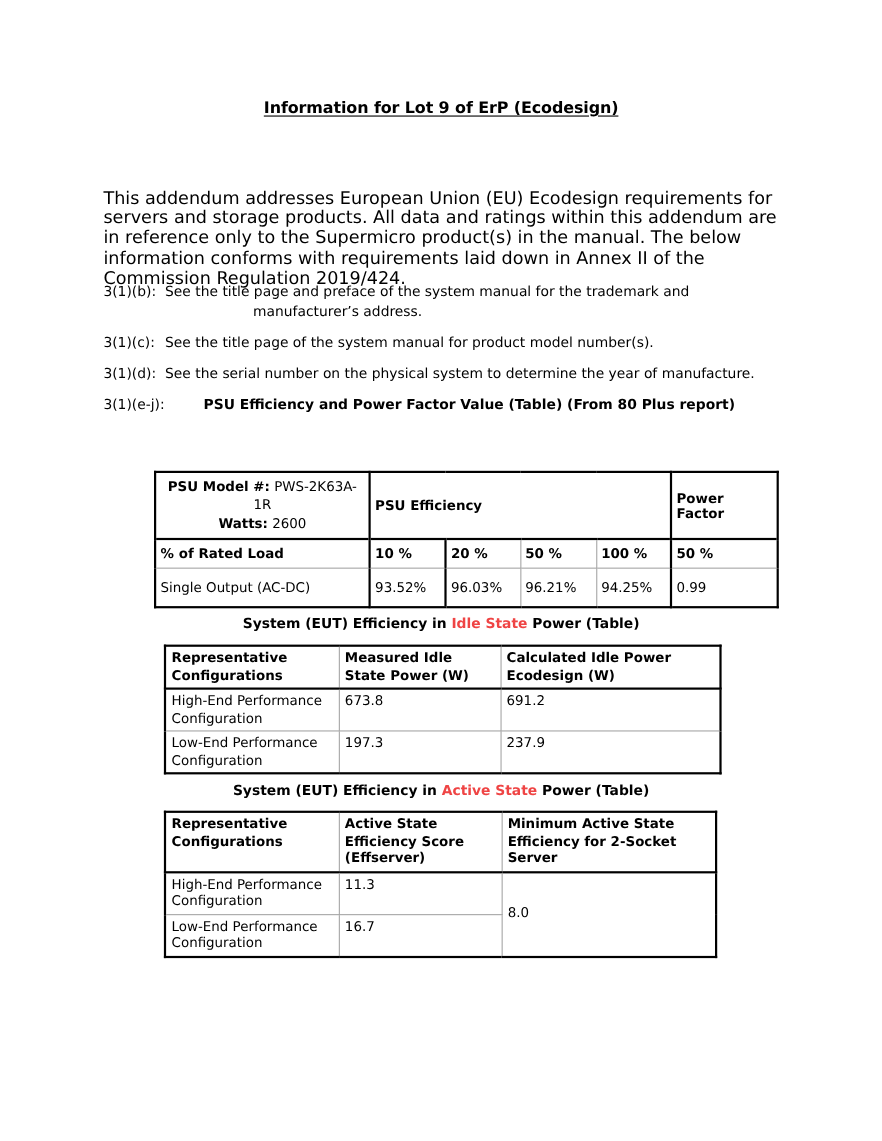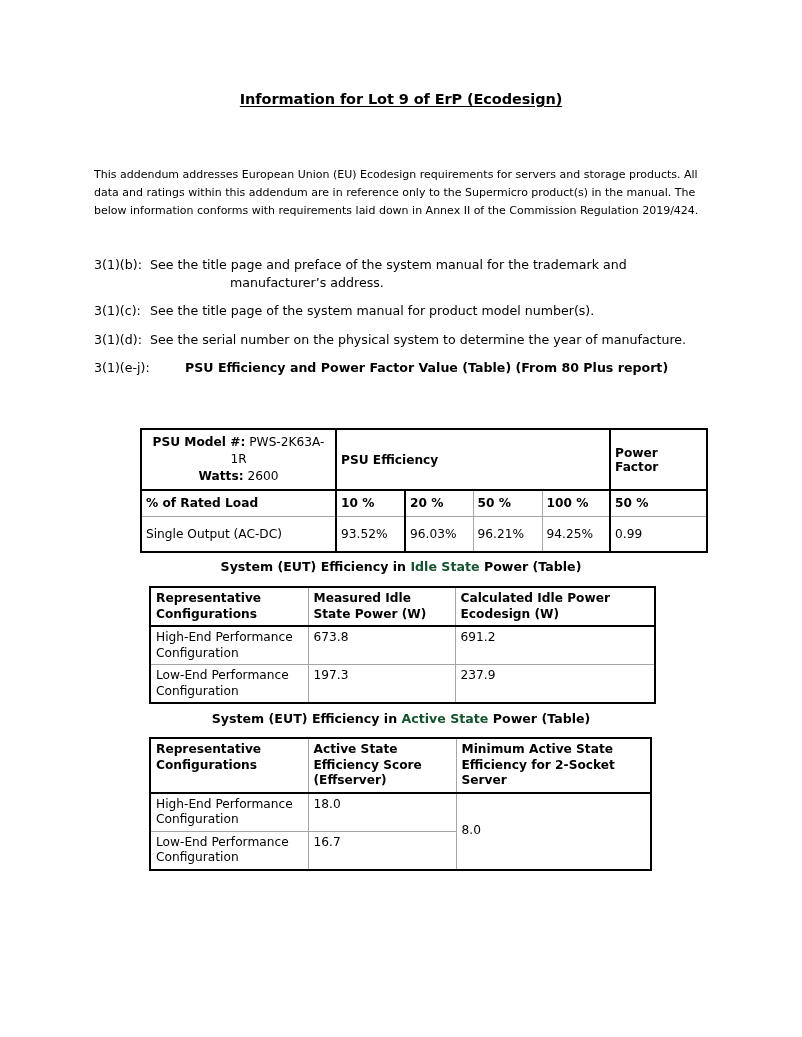--- a/index.html
+++ b/index.html
@@ -39,21 +39,21 @@
     text-decoration: underline;
     text-underline-offset: 2px;
   }
 
   
   .intro {
     position: absolute;
     left: 94px;
     top: 155px;
     width: 615px;
-    font-size: 11px;
+    font-size: 16px;
     line-height: 18.2px;
     text-align: left;
   }
 
   
   .clauses {
     position: absolute;
     left: 94px;
     top: 256px;
     width: 620px;
@@ -125,21 +125,21 @@
 
   
   .tbl-caption {
     position: absolute;
     width: 802px;
     left: 0;
     text-align: center;
     font-size: 12.6px;
     font-weight: bold;
   }
-  .red { color: #14532d; }
+  .red { color: #ef4444; }
 
   
   #idle-table {
     left: 149px;
     top: 586px;
     width: 505px;
   }
   #idle-table td {
     border: 1px solid #a6a6a6;
     padding: 3px 5px;
@@ -286,21 +286,21 @@
       <col style="width:195px">
     </colgroup>
     <tbody>
       <tr class="hrow">
         <td class="hdr thick-l thick-t">Representative Configurations</td>
         <td class="hdr thick-t">Active State Efficiency Score (Effserver)</td>
         <td class="hdr thick-t thick-r">Minimum Active State Efficiency for 2-Socket Server</td>
       </tr>
       <tr class="drow">
         <td class="thick-l">High-End Performance Configuration</td>
-        <td>18.0</td>
+        <td>11.3</td>
         <td class="merged" rowspan="2">8.0</td>
       </tr>
       <tr class="drow">
         <td class="thick-l thick-b">Low-End Performance Configuration</td>
         <td class="thick-b">16.7</td>
       </tr>
     </tbody>
   </table>
 
 </div>

